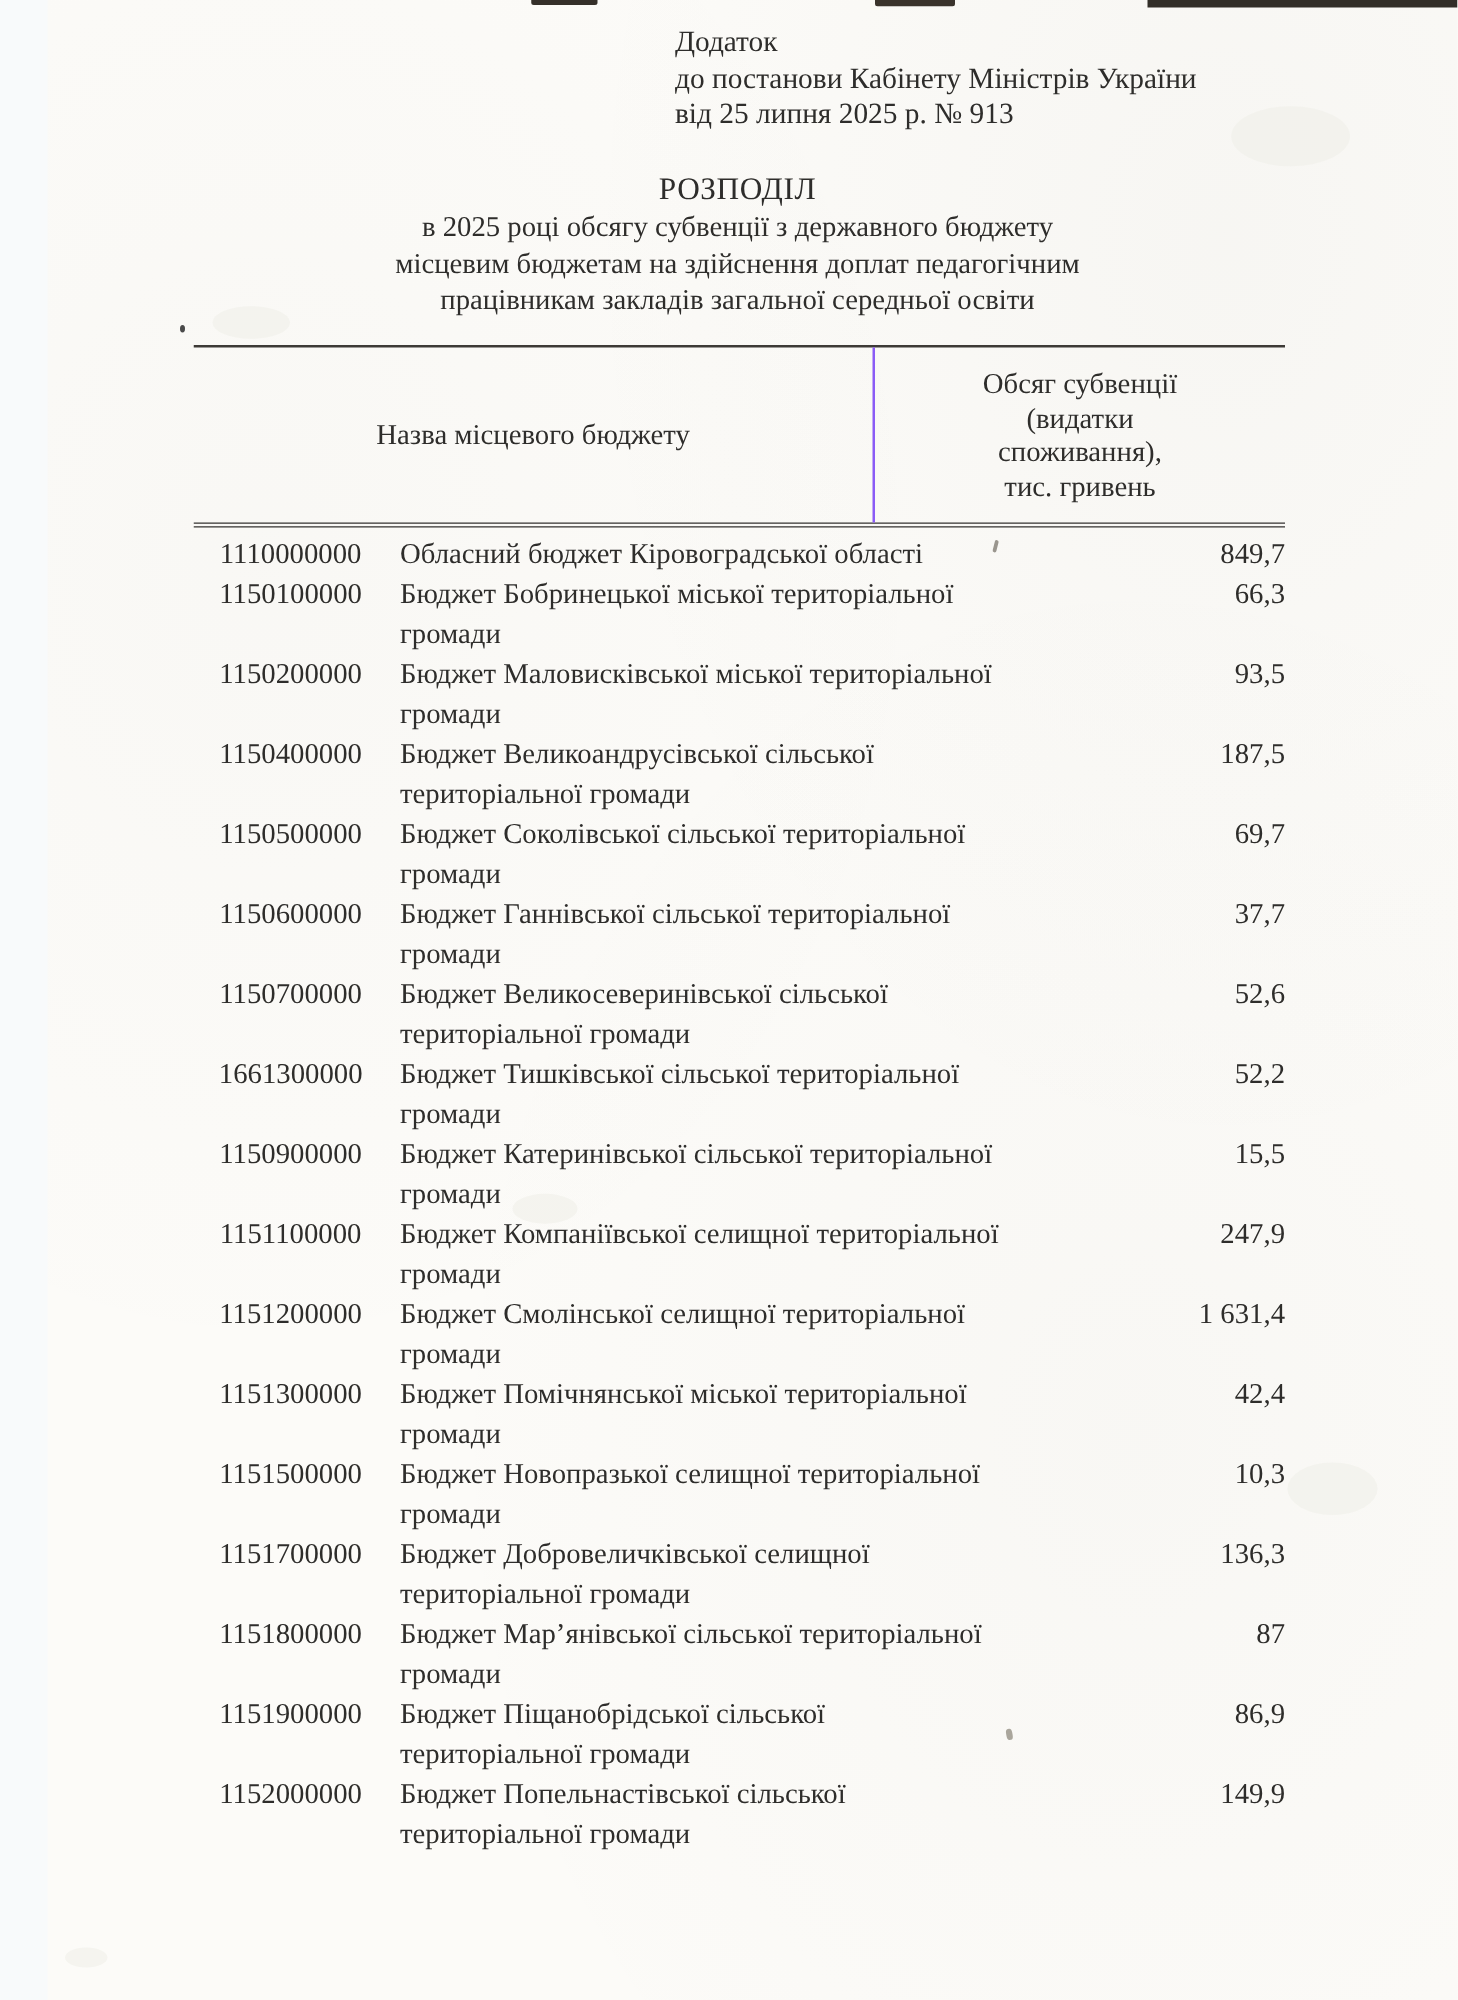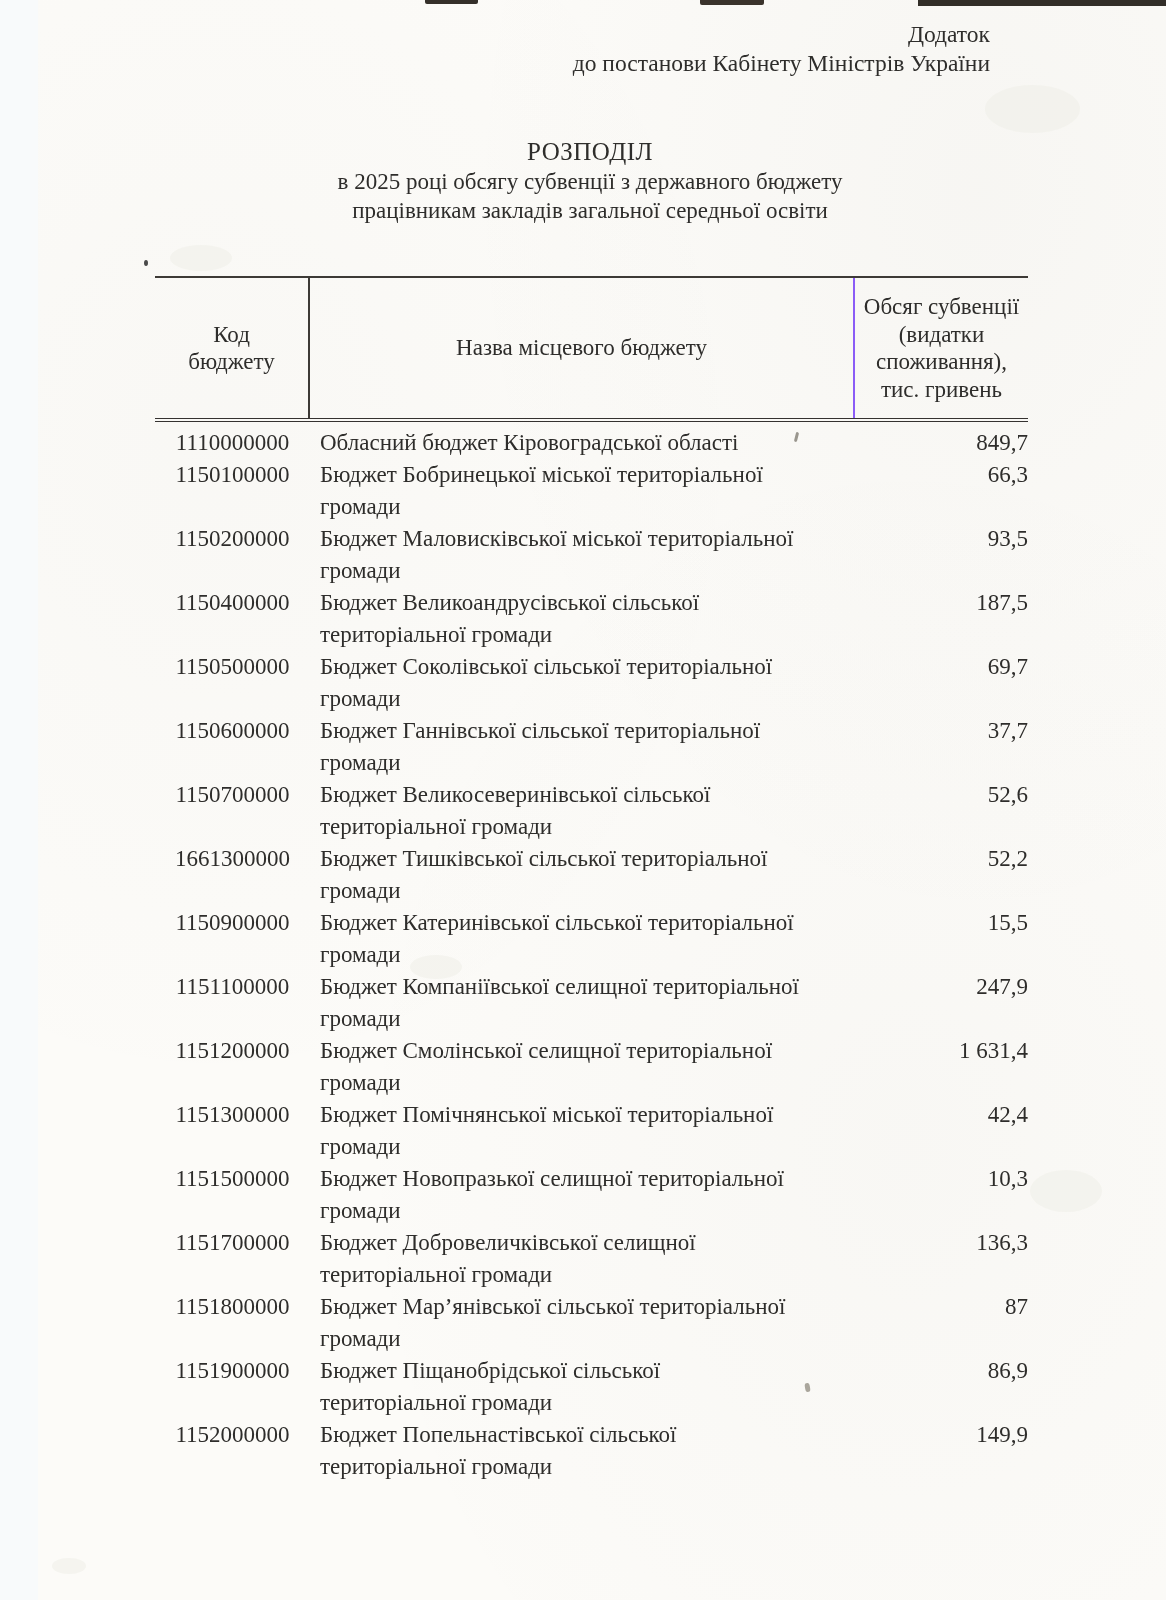--- a/index.html
+++ b/index.html
@@ -36,21 +36,21 @@
   .sm-3 { left:1030px; top:1170px; width:72px; height:42px; }
   .sm-4 { left:410px; top:955px; width:52px; height:24px; }
   .sm-5 { left:52px; top:1558px; width:34px; height:16px; }
 
   
   .annex {
     position: absolute;
     top: 20px;
     left: 540px;
     width: 450px;
-    text-align: right;
+    text-align: left;
     font-size: 23.5px;
     line-height: 28.5px;
   }
 
   
   .title-block {
     position: absolute;
     top: 137px;
     left: 148px;
     width: 884px;
@@ -117,32 +117,32 @@
   <div class="art stray-2"></div>
   <div class="art smudge sm-1"></div>
   <div class="art smudge sm-2"></div>
   <div class="art smudge sm-3"></div>
   <div class="art smudge sm-4"></div>
   <div class="art smudge sm-5"></div>
 
   <div class="annex">
     <div>Додаток</div>
     <div>до постанови Кабінету Міністрів України</div>
+    <div>від 25 липня 2025 р. № 913</div>
   </div>
 
   <div class="title-block">
     <div class="doc-title">РОЗПОДІЛ</div>
     <div>в 2025 році обсягу субвенції з державного бюджету</div>
+    <div>місцевим бюджетам на здійснення доплат педагогічним</div>
     <div>працівникам закладів загальної середньої освіти</div>
   </div>
 
   <div class="table">
     <div class="thead">
-      <div class="th code">Код
-бюджету</div>
       <div class="th name">Назва місцевого бюджету</div>
       <div class="th amount">Обсяг субвенції
 (видатки
 споживання),
 тис. гривень</div>
     </div>
     <div class="tbody" id="tbody">
         <div class="tr">
           <div class="td code">1110000000</div>
           <div class="td name">Обласний бюджет Кіровоградської області</div>

